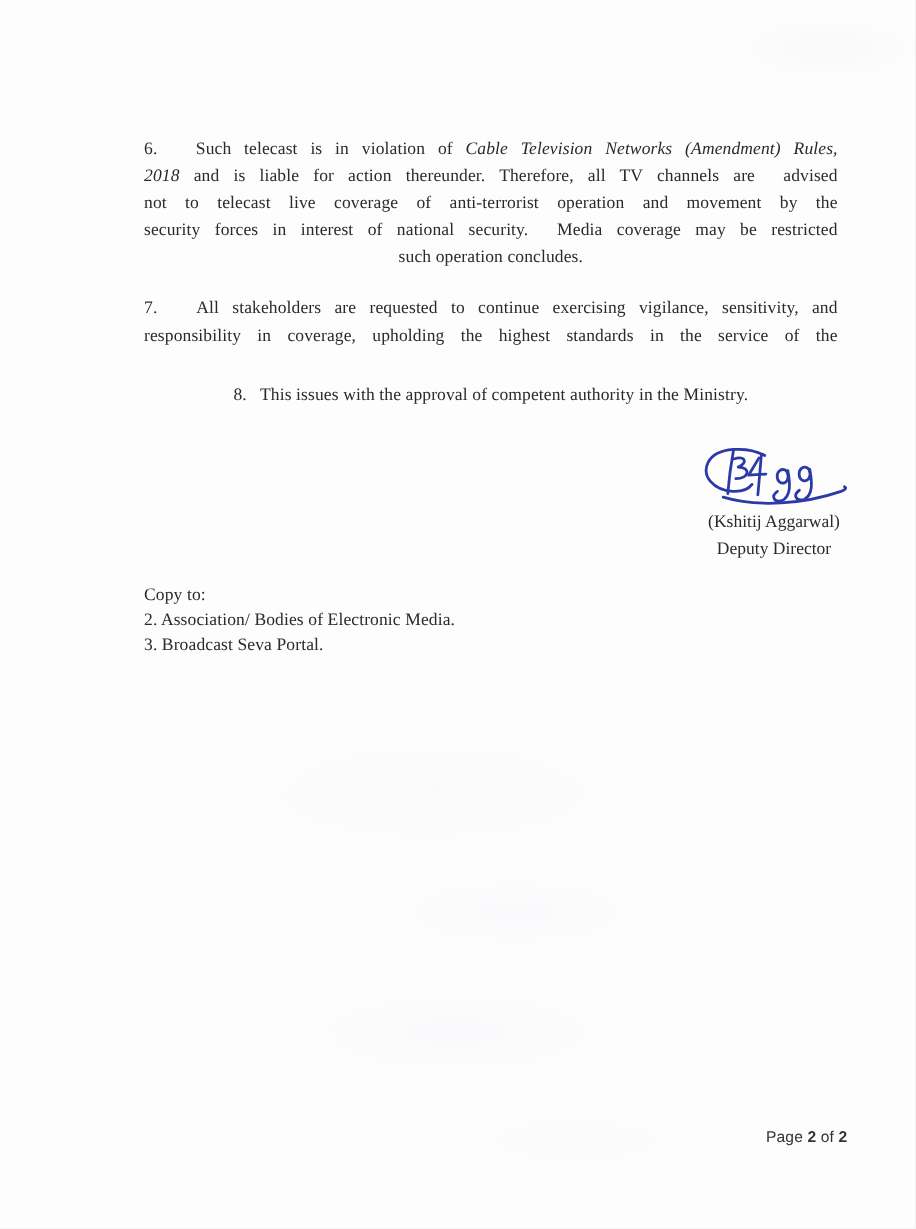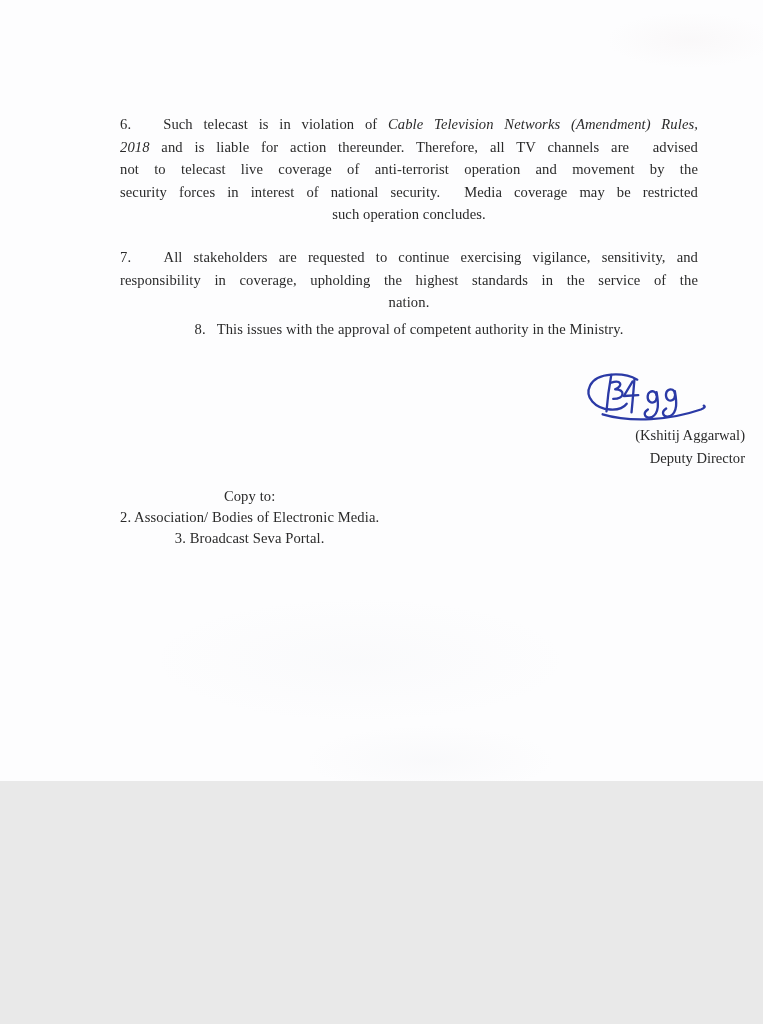--- a/index.html
+++ b/index.html
@@ -1,18 +1,18 @@
 <!DOCTYPE html>
 <html><head>
 <meta charset="utf-8">
 <style>
   html,body{margin:0;padding:0;background:#e9e9e9;}
   .page{
     position:relative;
-    width:763px;height:781px;
+    width:763px;height:1024px;
     margin:0 auto;
     background:
       radial-gradient(ellipse 180px 50px at 430px 760px, rgba(176,182,194,0.05), transparent 70%),
       radial-gradient(ellipse 220px 60px at 380px 860px, rgba(176,182,194,0.05), transparent 70%),
       radial-gradient(ellipse 160px 40px at 480px 950px, rgba(176,182,194,0.04), transparent 70%),
       radial-gradient(ellipse 300px 90px at 360px 660px, rgba(176,182,194,0.04), transparent 70%),
       radial-gradient(ellipse 120px 40px at 690px 40px, rgba(210,190,190,0.08), transparent 70%),
       #fdfdfe;
     overflow:hidden;
     font-family:"Liberation Serif",serif;
@@ -26,24 +26,24 @@
   }
   .jline{text-align:justify;text-align-last:justify;}
   .jline.nojust{text-align:center;text-align-last:auto;}
   .it{font-style:italic;}
   .bd{font-weight:bold;}
   .copyto{
     left:120px;top:486px;
     font-size:14.6px;line-height:21px;
     letter-spacing:0.1px;white-space:nowrap;
   }
-  .copyto .jline{text-align:center;text-align-last:auto;}
+  .copyto .jline{text-align:left;text-align-last:auto;}
   .signature-block{
     left:545px;top:370px;width:200px;
-    text-align:right;
+    text-align:center;
     font-size:14.6px;line-height:22.5px;
   }
   .signature-block svg{display:block;margin:0 auto 2px auto;}
   .footer{
     top:940px;right:57px;
     font-family:"Liberation Sans",sans-serif;
     font-size:13px;color:#333;
     letter-spacing:0.1px;
   }
 </style>
@@ -56,21 +56,20 @@
       <div class="jline"><span>6.&nbsp;&nbsp; Such telecast is in violation of </span><span class="it">Cable Television Networks (Amendment) Rules,</span></div>
       <div class="jline"><span class="it">2018</span><span> and is liable for action thereunder. Therefore, all TV channels are &nbsp;advised</span></div>
       <div class="jline"><span>not to telecast live coverage of anti-terrorist operation and movement by the</span></div>
       <div class="jline"><span>security forces in interest of national security. &nbsp;Media coverage may be restricted</span></div>
       <div class="jline nojust"><span>such operation concludes.</span></div>
     </div>
 
   <div class="block para" style="top:246px">
       <div class="jline"><span>7.&nbsp;&nbsp; All stakeholders are requested to continue exercising vigilance, sensitivity, and</span></div>
       <div class="jline"><span>responsibility in coverage, upholding the highest standards in the service of the</span></div>
-      <div class="jline nojust"><span>nation.</span></div>
     </div>
 
   <div class="block para" style="top:318px">
       <div class="jline nojust"><span>8.&nbsp;&nbsp; This issues with the approval of competent authority in the Ministry.</span></div>
     </div>
 
   <div class="block signature-block">
     <svg width="132" height="52" viewBox="0 0 132 54" fill="none" stroke-width="2.4" stroke-linecap="round" stroke-linejoin="round">
       <path d="M58,10 C44,2 16,2 9,16 C3,28 14,40 30,41 C38,41.5 44,39 47,35" stroke="#2b3aa6"></path>
       <path d="M31,5 C29,16 27,30 26,43" stroke="#2b3aa6"></path>

